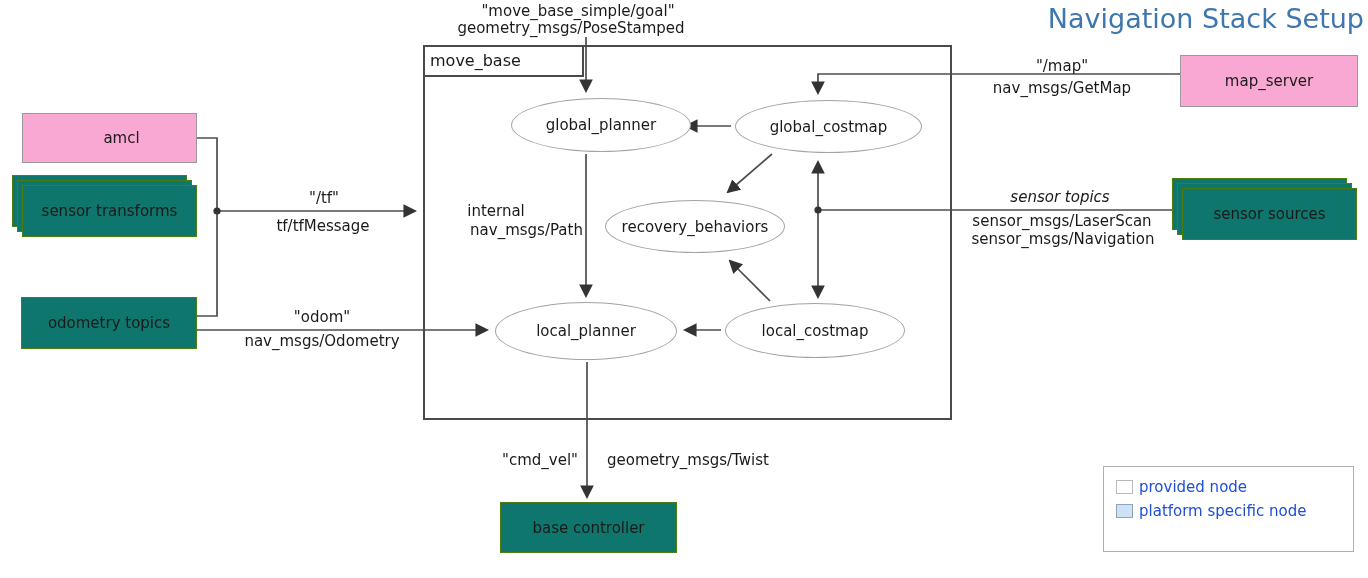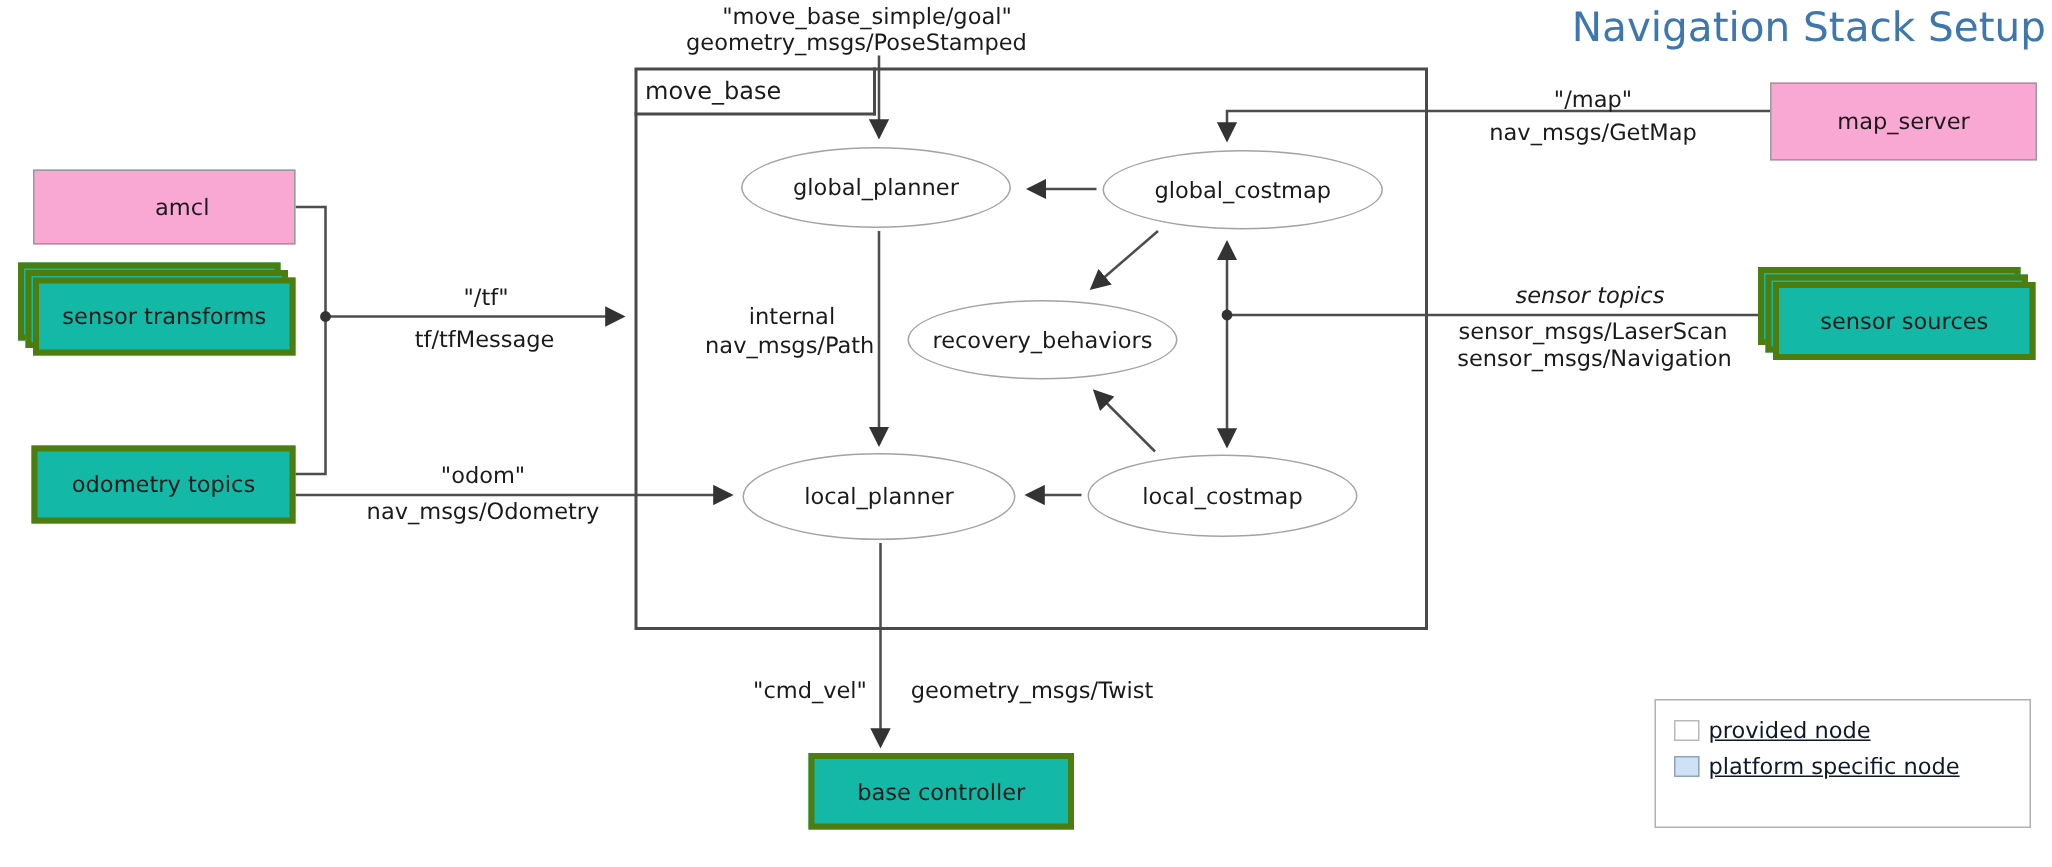--- a/index.html
+++ b/index.html
@@ -11,21 +11,21 @@
 
   .frame { position:absolute; left:423px; top:45px; width:529px; height:375px;
            border:2px solid #4a4a4a; background:transparent; }
   .frame-label { position:absolute; left:423px; top:45px; width:161px; height:32px;
            border-right:2px solid #4a4a4a; border-bottom:2px solid #4a4a4a;
            display:flex; align-items:center; padding-left:7px; font-size:16px; color:#1a1a1a; }
 
   .node-box { position:absolute; display:flex; align-items:center; justify-content:center;
            font-size:15px; color:#1a1a1a; text-align:center; }
   .gray { background:#f9a8d4; border:1px solid #9a9a9a; }
-  .blue { background:#14b8a6; border:4px solid #4d7c0f; }
+  .blue { background:#0f766e; border:1px solid #4d7c0f; }
 
   .stack { position:absolute; }
   .stack .layer { position:absolute; width:100%; height:100%; }
   .stack .l2 { left:-10px; top:-10px; }
   .stack .l1 { left:-5px;  top:-5px;  }
   .stack .front { left:0; top:0; display:flex; align-items:center; justify-content:center;
            font-size:15px; color:#1a1a1a; }
 
   .ellipse { position:absolute; border:1px solid #a3a3a3; border-radius:50%; background:#fff;
            display:flex; align-items:center; justify-content:center; font-size:15px; color:#1a1a1a; }
@@ -36,21 +36,21 @@
 
   .title { position:absolute; right:4px; top:3px; font-size:27px; color:#3e76ae; white-space:nowrap; }
 
   .legend { position:absolute; left:1103px; top:466px; width:251px; height:86px;
            border:1px solid #b0b0b0; background:#fff; padding:8px 0 0 12px; }
   .legend-row { display:flex; align-items:center; height:24px; }
   .swatch { width:17px; height:14px; margin-right:6px; border:1px solid #b9b9b9; }
   .sw-provided { background:#ffffff; }
   .sw-optional { background:#e9e9e9; }
   .sw-platform { background:#cfe2f5; border-color:#90a4b8; }
-  .legend-row span.txt { font-size:15px; color:#0f172a; white-space:nowrap;text-decoration:underline; }
+  .legend-row span.txt { font-size:15px; color:#1d4ed8; white-space:nowrap; }
 </style>
 </head>
 <body>
 
 <div id="canvas">
 
   <svg id="edges" width="1368" height="578" viewBox="0 0 1368 578">
     <defs>
       <marker id="arr" viewBox="0 0 10 10" refX="8.5" refY="5" markerWidth="8" markerHeight="8" orient="auto-start-reverse">
         <path d="M0,0 L10,5 L0,10 z" fill="#333"></path>
@@ -114,25 +114,25 @@
   </div>
 
   <div class="stack" style="left:1182px; top:188px; width:175px; height:52px;">
     <div class="layer l2 blue node-box" style="position:absolute;"></div>
     <div class="layer l1 blue node-box" style="position:absolute;"></div>
     <div class="layer front blue">
       <span>sensor sources</span>
     </div>
   </div>
 
-  <div class="node-box blue" style="left:500px; top:502px; width:177px; height:51px;margin-left:39px;">
+  <div class="node-box blue" style="left:500px; top:502px; width:177px; height:51px;">
     <span>base controller</span>
   </div>
 
-  <div class="ellipse" style="left:494px; top:98px;  width:180px; height:54px;">
+  <div class="ellipse" style="left:511px; top:98px;  width:180px; height:54px;">
     <span>global_planner</span>
   </div>
   <div class="ellipse" style="left:735px; top:100px; width:187px; height:53px;">
     <span>global_costmap</span>
   </div>
   <div class="ellipse" style="left:605px; top:200px; width:180px; height:53px;">
     <span>recovery_behaviors</span>
   </div>
   <div class="ellipse" style="left:495px; top:302px; width:182px; height:58px;">
     <span>local_planner</span>
@@ -142,21 +142,21 @@
   </div>
 
   <div class="lbl" style="left:578px;  top:11px;">"move_base_simple/goal"</div>
   <div class="lbl" style="left:571px;  top:28px;">geometry_msgs/PoseStamped</div>
   <div class="lbl" style="left:1062px; top:66px;">"/map"</div>
   <div class="lbl" style="left:1062px; top:88px;">nav_msgs/GetMap</div>
   <div class="lbl" style="left:324px;  top:198px;">"/tf"</div>
   <div class="lbl" style="left:323px;  top:226px;">tf/tfMessage</div>
   <div class="lbl" style="left:322px;  top:317px;">"odom"</div>
   <div class="lbl" style="left:322px;  top:341px;">nav_msgs/Odometry</div>
-  <div class="lbl" style="left:528px;  top:211px;">internal</div>
+  <div class="lbl" style="left:496px;  top:211px;">internal</div>
   <div class="lbl" style="left:508px;  top:230px;padding-left:37px;">nav_msgs/Path</div>
   <div class="lbl italic" style="left:1060px; top:197px;">sensor topics</div>
   <div class="lbl" style="left:1062px; top:221px;">sensor_msgs/LaserScan</div>
   <div class="lbl" style="left:1063px; top:239px;">sensor_msgs/Navigation</div>
   <div class="lbl" style="left:540px;  top:460px;">"cmd_vel"</div>
   <div class="lbl" style="left:688px;  top:460px;">geometry_msgs/Twist</div>
 
   <div class="title">Navigation Stack Setup</div>
 
   <div class="legend">

